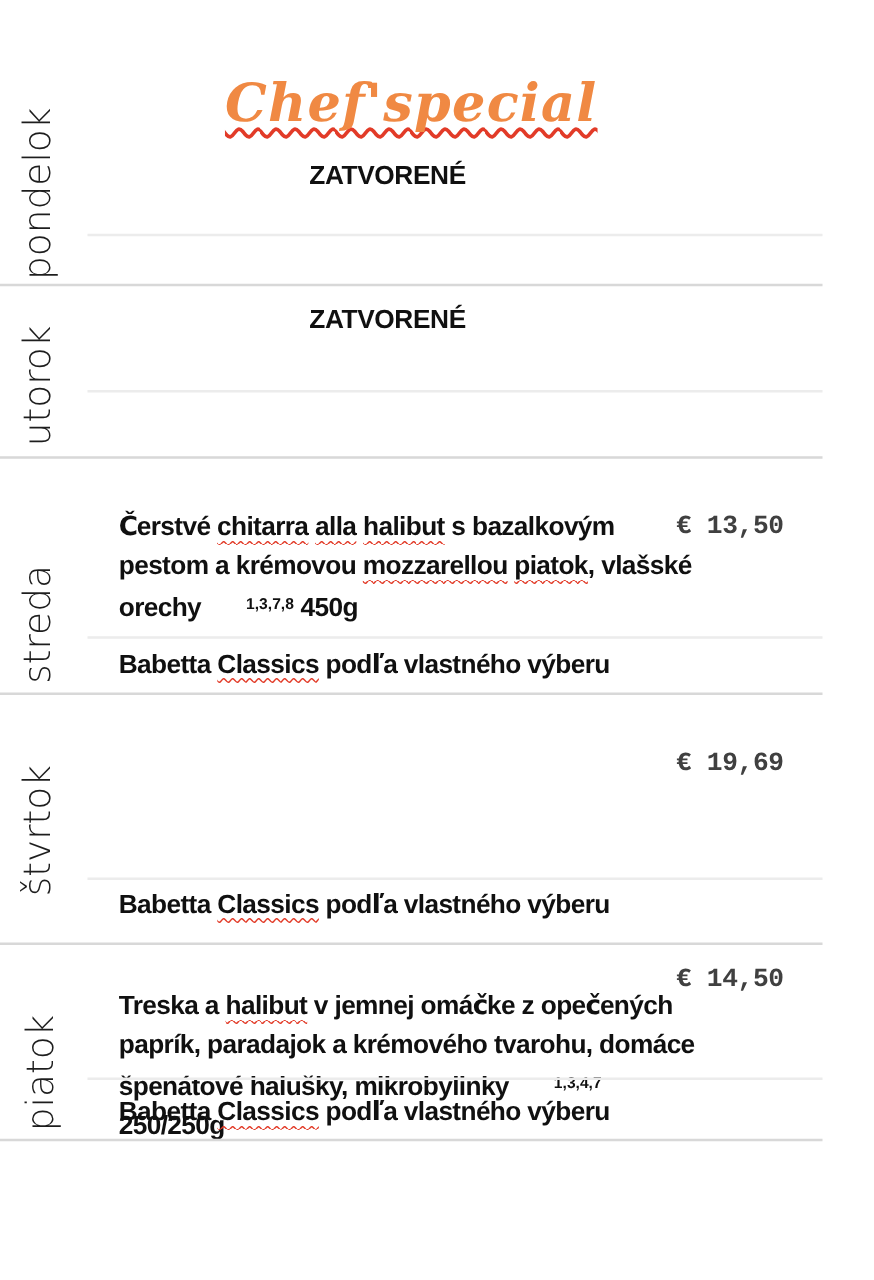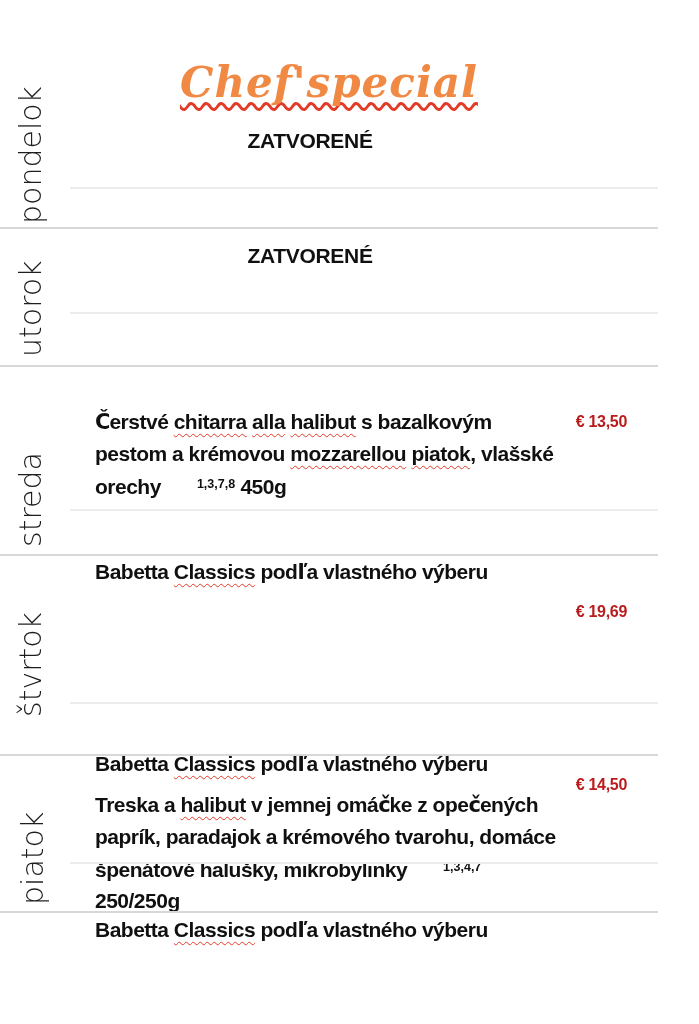--- a/index.html
+++ b/index.html
@@ -41,26 +41,26 @@
     position:absolute; left:95px; width:430px; text-align:center;
     font-size:21px; font-weight:700; letter-spacing:-0.3px; color:#101010;
   }
 
   
   .dish, .side {
     position:absolute; left:95px; width:462px;
     font-size:21px; line-height:31px; font-weight:700;
     letter-spacing:-0.5px; color:#101010;
   }
-  .side { width:470px;margin-top:40px; }
+  .side { width:470px; }
 
   .price {
     position:absolute; right:72px; top:0;
-    font-size:16px; line-height:31px; font-weight:700;
-    letter-spacing:-0.3px; color:#b91c1c; text-align:right;
+    font-size:21px; line-height:31px; font-weight:700;
+    letter-spacing:-0.3px; color:#404040; text-align:right;font-family:Liberation Mono, monospace;
   }
 
   
   .sq {
     text-decoration:underline wavy #E23B28;
     text-decoration-thickness:1px;
     text-underline-offset:4px;
     text-decoration-skip-ink:none;
   }
   

